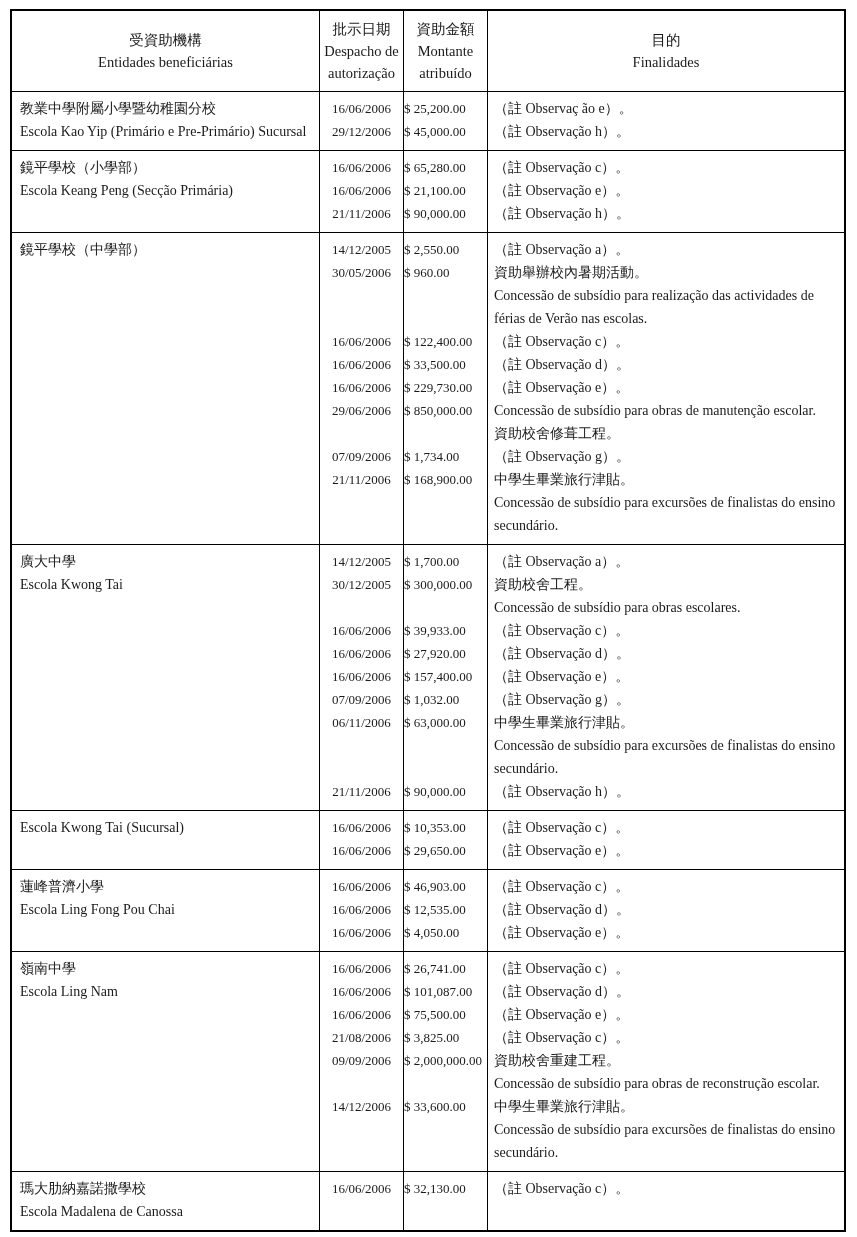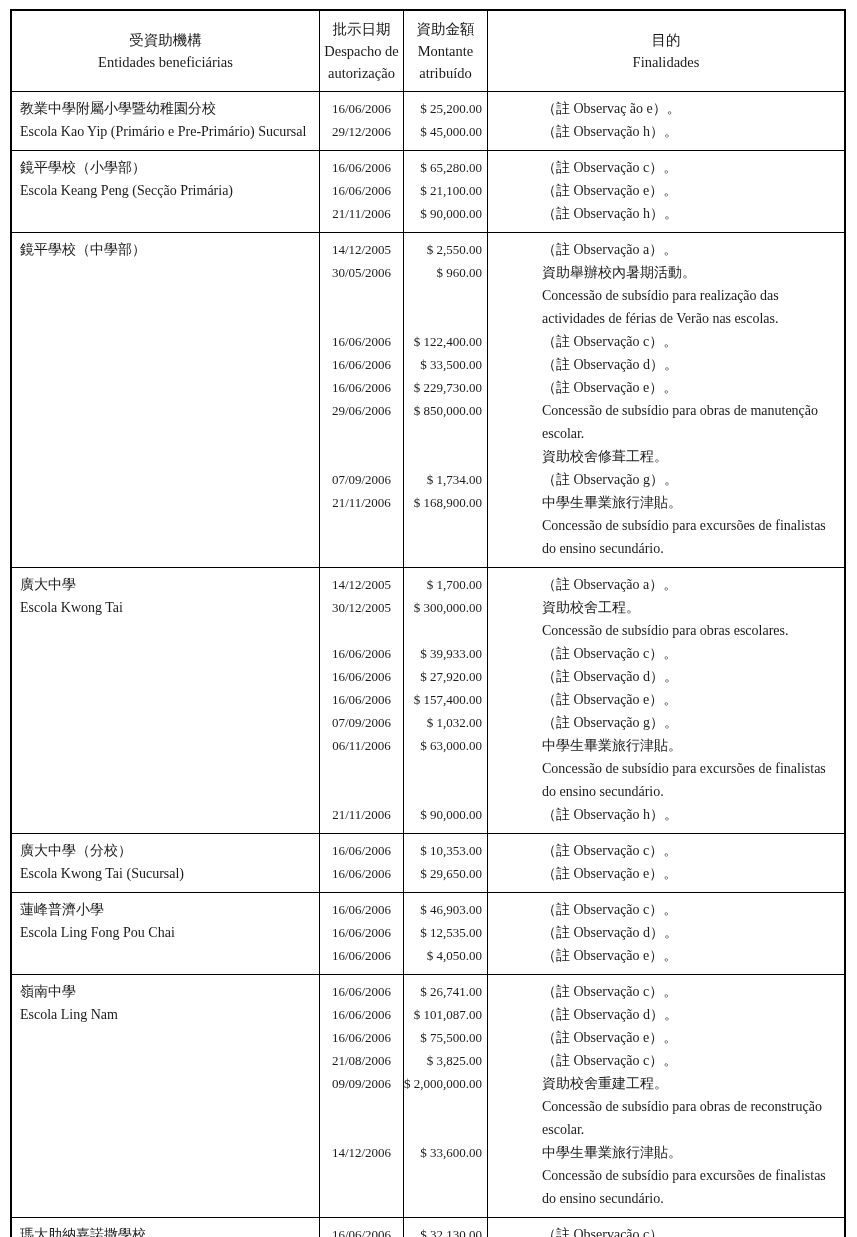--- a/index.html
+++ b/index.html
@@ -58,32 +58,31 @@
   .c-date {
     width: 84px; flex: none;
     border-right: 1px solid #000;
     text-align: center;
     font-size: 13px;
     white-space: nowrap;
   }
   .c-amount {
     width: 84px; flex: none;
     border-right: 1px solid #000;
-    text-align: right;
     padding-right: 5px;
     font-size: 13px;
     white-space: nowrap;
   }
   .c-purpose {
     flex: 1;
     padding-left: 6px;
     padding-right: 8px;
     font-size: 14px;
   }
-  .purpose-line { line-height: 23px; margin-left: 48px; }
+  .purpose-line { line-height: 23px; }
 </style>
 </head>
 <body>
 
 <div class="doc">
   <div class="header">
     <div class="hcell">
       <div>受資助機構</div>
       <div>Entidades beneficiárias</div>
     </div>
@@ -281,21 +280,20 @@
             <div class="c-date">21/11/2006</div>
             <div class="c-amount">$ 90,000.00</div>
             <div class="c-purpose">
               <div class="purpose-line">（註 Observação h）。</div>
             </div>
           </div>
         </div>
       </div>
       <div class="group">
         <div class="entity">
-          <div class="entity-line">廣大中學（分校）</div>
           <div class="entity-line">Escola Kwong Tai (Sucursal)</div>
         </div>
         <div class="entries">
           <div class="entry">
             <div class="c-date">16/06/2006</div>
             <div class="c-amount">$ 10,353.00</div>
             <div class="c-purpose">
               <div class="purpose-line">（註 Observação c）。</div>
             </div>
           </div>

